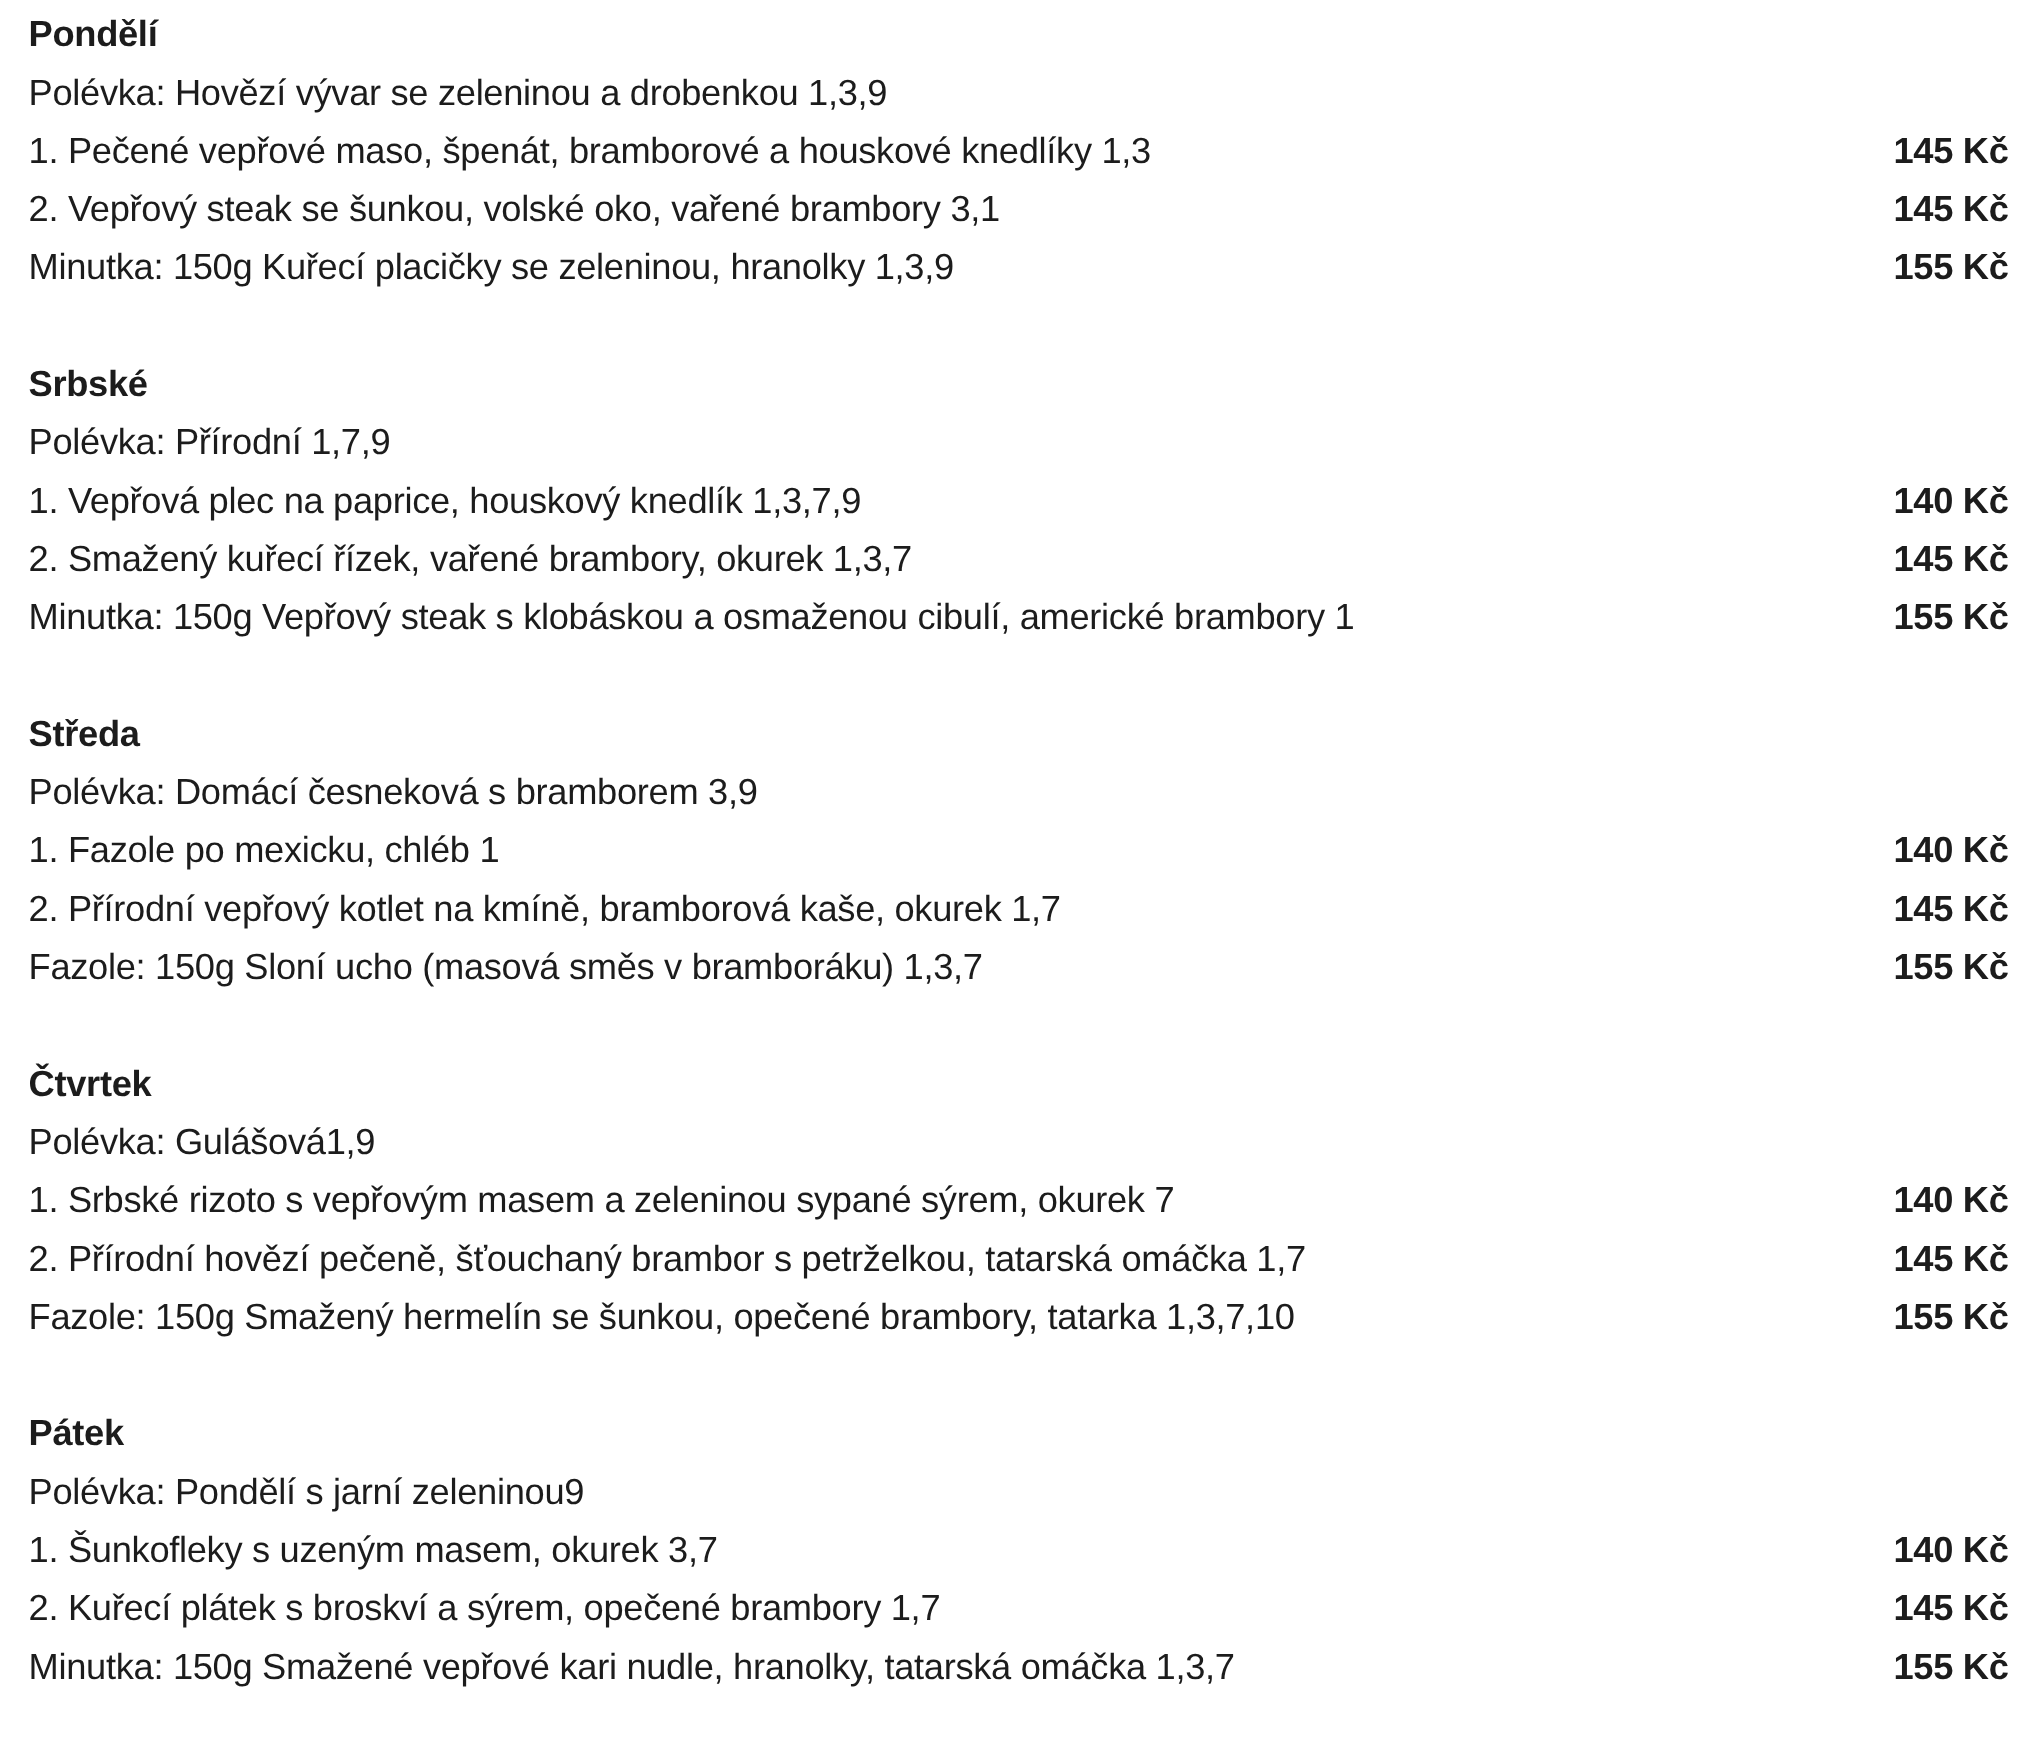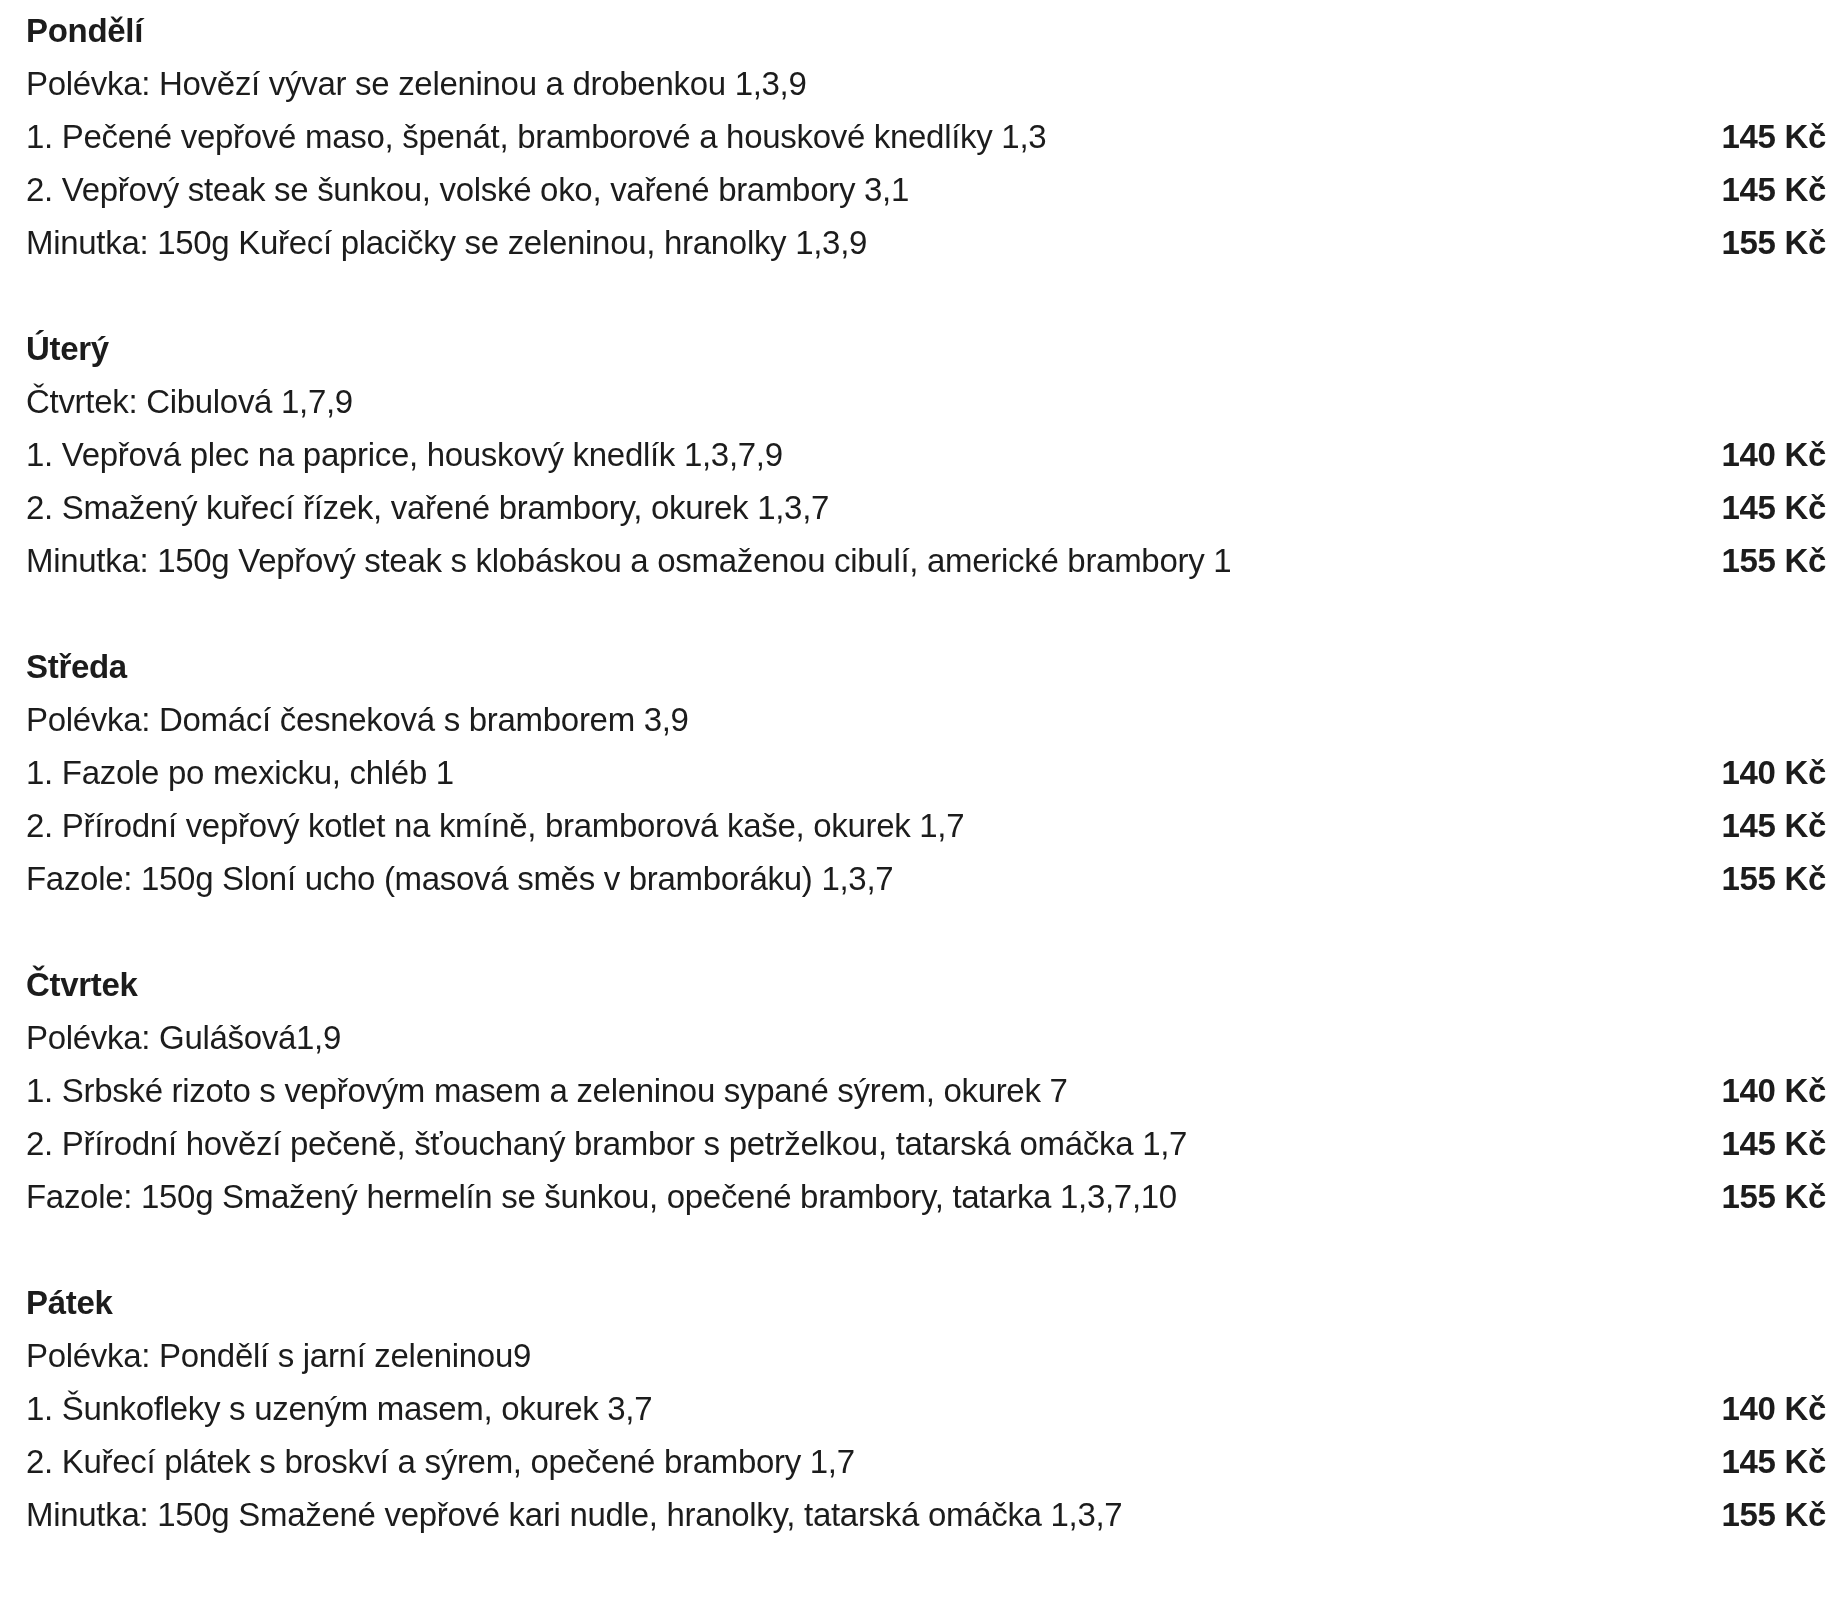--- a/index.html
+++ b/index.html
@@ -76,24 +76,24 @@
   </div>
 
   <div class="menu-row">
     <span class="dish-text">Minutka: 150g Kuřecí placičky se zeleninou, hranolky 1,3,9</span>
     <span class="dish-price">155 Kč</span>
   </div>
 </div>
   </section>
 
   <section class="day">
-    <h2 class="day-name">Úterý</h2>
+    <h2 class="day-name">Srbské</h2>
     <div class="day-rows">
   <div class="menu-row">
-    <span class="dish-text">Čtvrtek: Cibulová 1,7,9</span>
+    <span class="dish-text">Polévka: Přírodní 1,7,9</span>
     <span class="dish-price"></span>
   </div>
 
   <div class="menu-row">
     <span class="dish-text">1. Vepřová plec na paprice, houskový knedlík 1,3,7,9</span>
     <span class="dish-price">140 Kč</span>
   </div>
 
   <div class="menu-row">
     <span class="dish-text">2. Smažený kuřecí řízek, vařené brambory, okurek 1,3,7</span>

